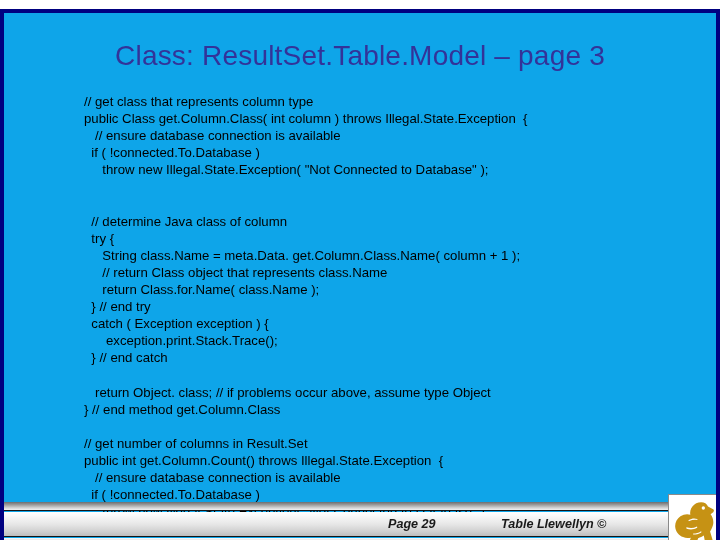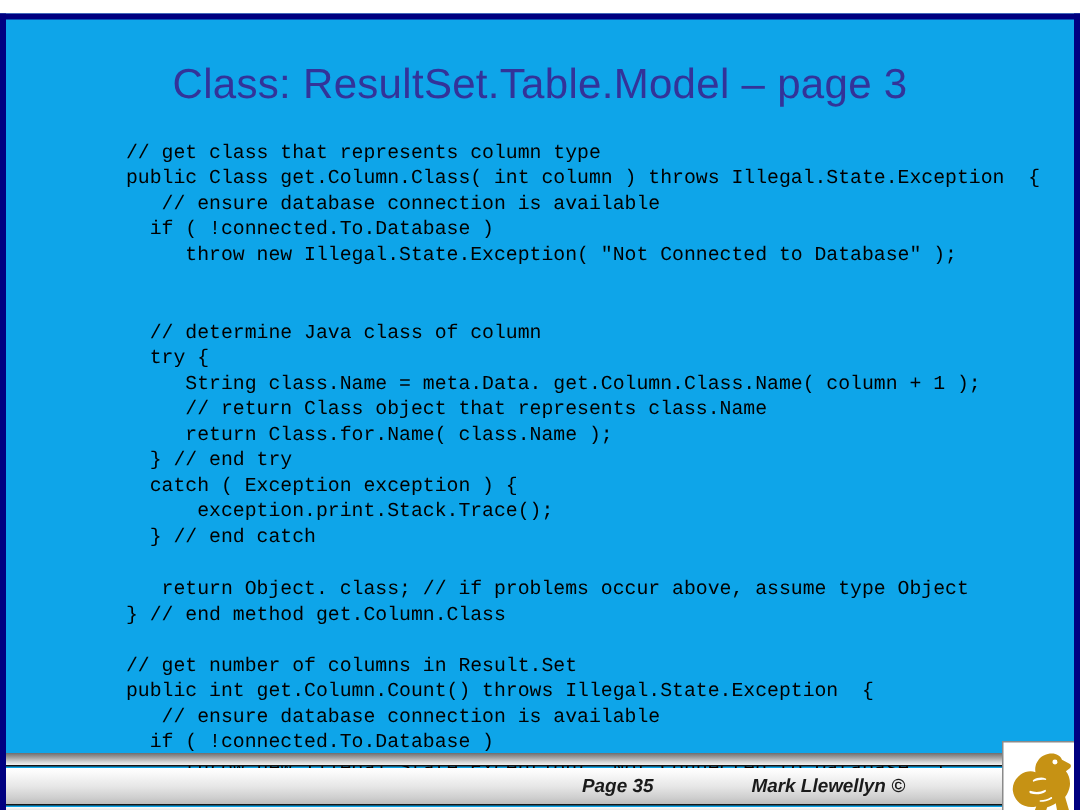--- a/index.html
+++ b/index.html
@@ -43,21 +43,21 @@
     letter-spacing: 0.2px;
     white-space: nowrap;
   }
 
   
   #code-body {
     position: absolute;
     left: 80px;
     top: 80px;
     width: 600px;
-    font-family: Liberation Mono, monospace;
+    font-family: Liberation Sans, sans-serif;
     font-size: 13.2px;
     line-height: 17.1px;
     color: #000000;
     white-space: pre;
   }
   .code-line {
     white-space: pre;
     min-height: 17.1px;
   }
   .code-line.blank {
@@ -133,22 +133,22 @@
 
   <div id="title">Class:  ResultSet.Table.Model – page 3</div>
 
   <div id="code-body"><div class="code-line">// get class that represents column type</div><div class="code-line">public Class get.Column.Class( int column ) throws Illegal.State.Exception  {</div><div class="code-line">   // ensure database connection is available</div><div class="code-line">  if ( !connected.To.Database )</div><div class="code-line">     throw new Illegal.State.Exception( "Not Connected to Database" );</div><div class="code-line blank">&nbsp;</div><div class="code-line blank">&nbsp;</div><div class="code-line">  // determine Java class of column</div><div class="code-line">  try {</div><div class="code-line">     String class.Name = meta.Data. get.Column.Class.Name( column + 1 );</div><div class="code-line">     // return Class object that represents class.Name</div><div class="code-line">     return Class.for.Name( class.Name );</div><div class="code-line">  } // end try</div><div class="code-line">  catch ( Exception exception ) {</div><div class="code-line">      exception.print.Stack.Trace();</div><div class="code-line">  } // end catch</div><div class="code-line blank">&nbsp;</div><div class="code-line">   return Object. class; // if problems occur above, assume type Object</div><div class="code-line">} // end method get.Column.Class</div><div class="code-line blank">&nbsp;</div><div class="code-line">// get number of columns in Result.Set</div><div class="code-line">public int get.Column.Count() throws Illegal.State.Exception  {</div><div class="code-line">   // ensure database connection is available</div><div class="code-line">  if ( !connected.To.Database )</div><div class="code-line">     throw new Illegal.State.Exception( "Not Connected to Database" );</div></div>
 
   <div id="footer">
     <div class="fbar" id="fbar-top"></div>
     <div class="fbar" id="fbar-mid"></div>
     <div class="fbar" id="fbar-bot"></div>
 
-    <div class="ftext" id="ftext-page">Page 35</div>
-    <div class="ftext" id="ftext-author">Mark Llewellyn ©</div>
+    <div class="ftext" id="ftext-page">Page 29</div>
+    <div class="ftext" id="ftext-author">Table Llewellyn ©</div>
 
     <div id="logo">
       <svg width="52" height="52" viewBox="0 0 100 100" aria-hidden="true">
         <g fill="#c69214">
           <path d="M62 14c-7 0-13 3-17 8-4 5-5 11-4 16-6-2-13-1-19 3-7 5-11 13-10 21 1 9 7 16 15 19 5 2 10 2 15 1l-3 8c-1 3 1 5 4 5h6c2 0 3-1 4-3l3-9c4-1 8-3 11-5l2 11c1 2 3 4 5 4h6c3 0 5-3 4-6l-5-17c3-4 5-9 6-14 1-7-1-14-5-19l5-4c2-2 2-5-1-6l-9-5c-2-5-7-8-13-8z"></path>
         </g>
         <g fill="#ffffff">
           <circle cx="66" cy="25" r="3.2"></circle>
           <path d="M38 48c5-3 11-4 16-2 1 0 1 2 0 2-5-1-10 0-15 2-1 1-2-1-1-2z"></path>
           <path d="M34 62c6 2 13 2 19-1 1-1 2 1 1 2-6 4-14 4-20 2-1-1-1-3 0-3z"></path>

